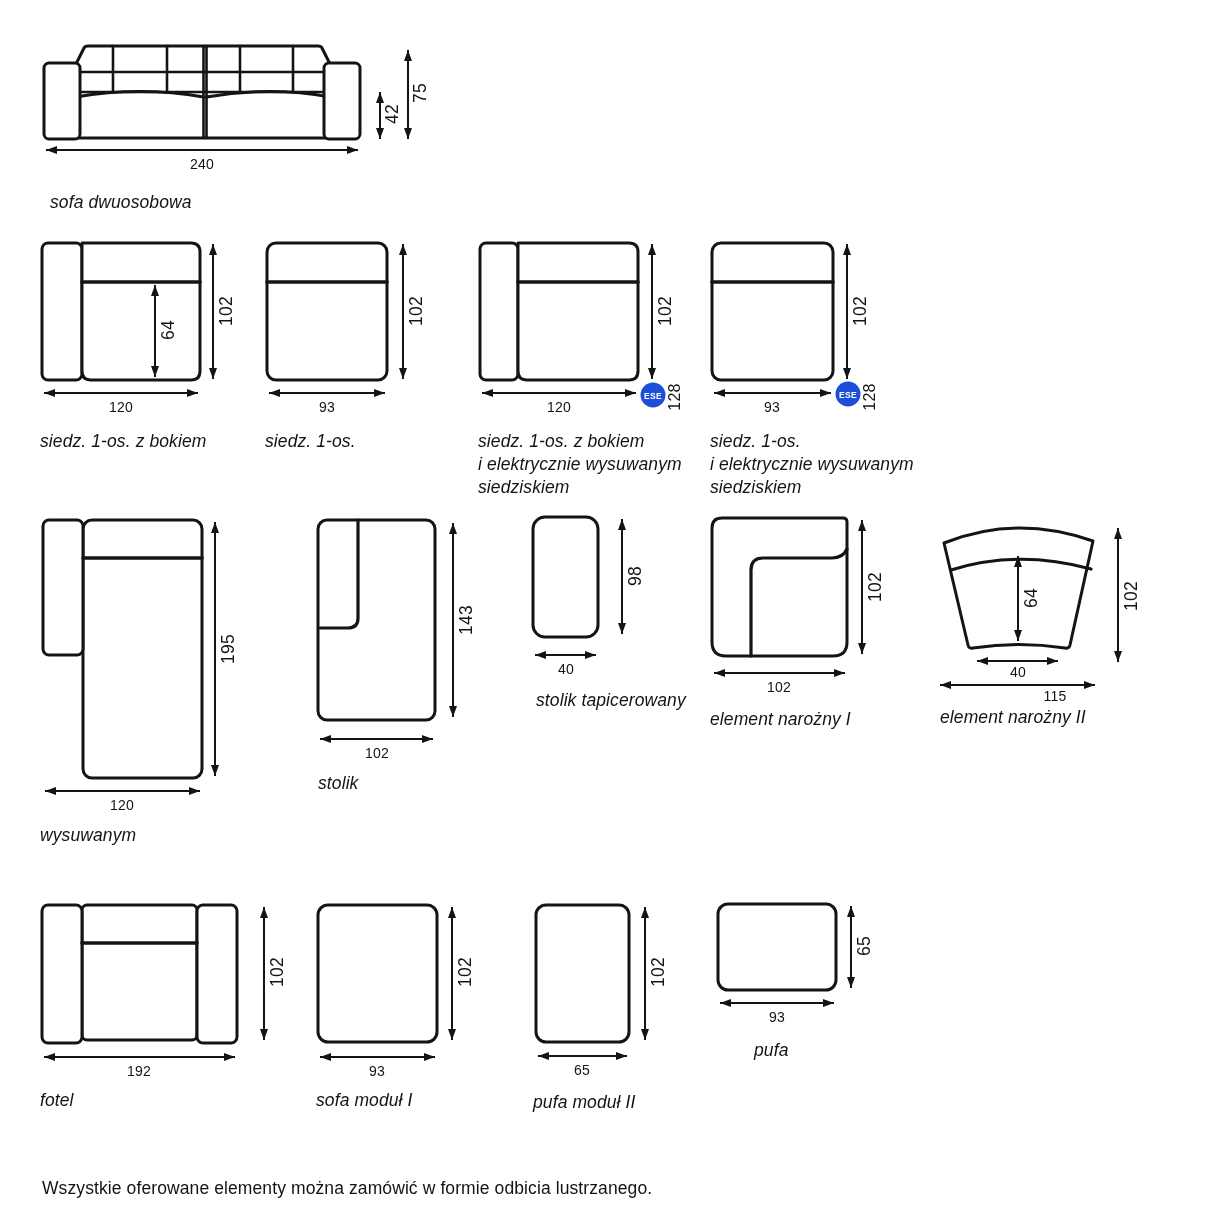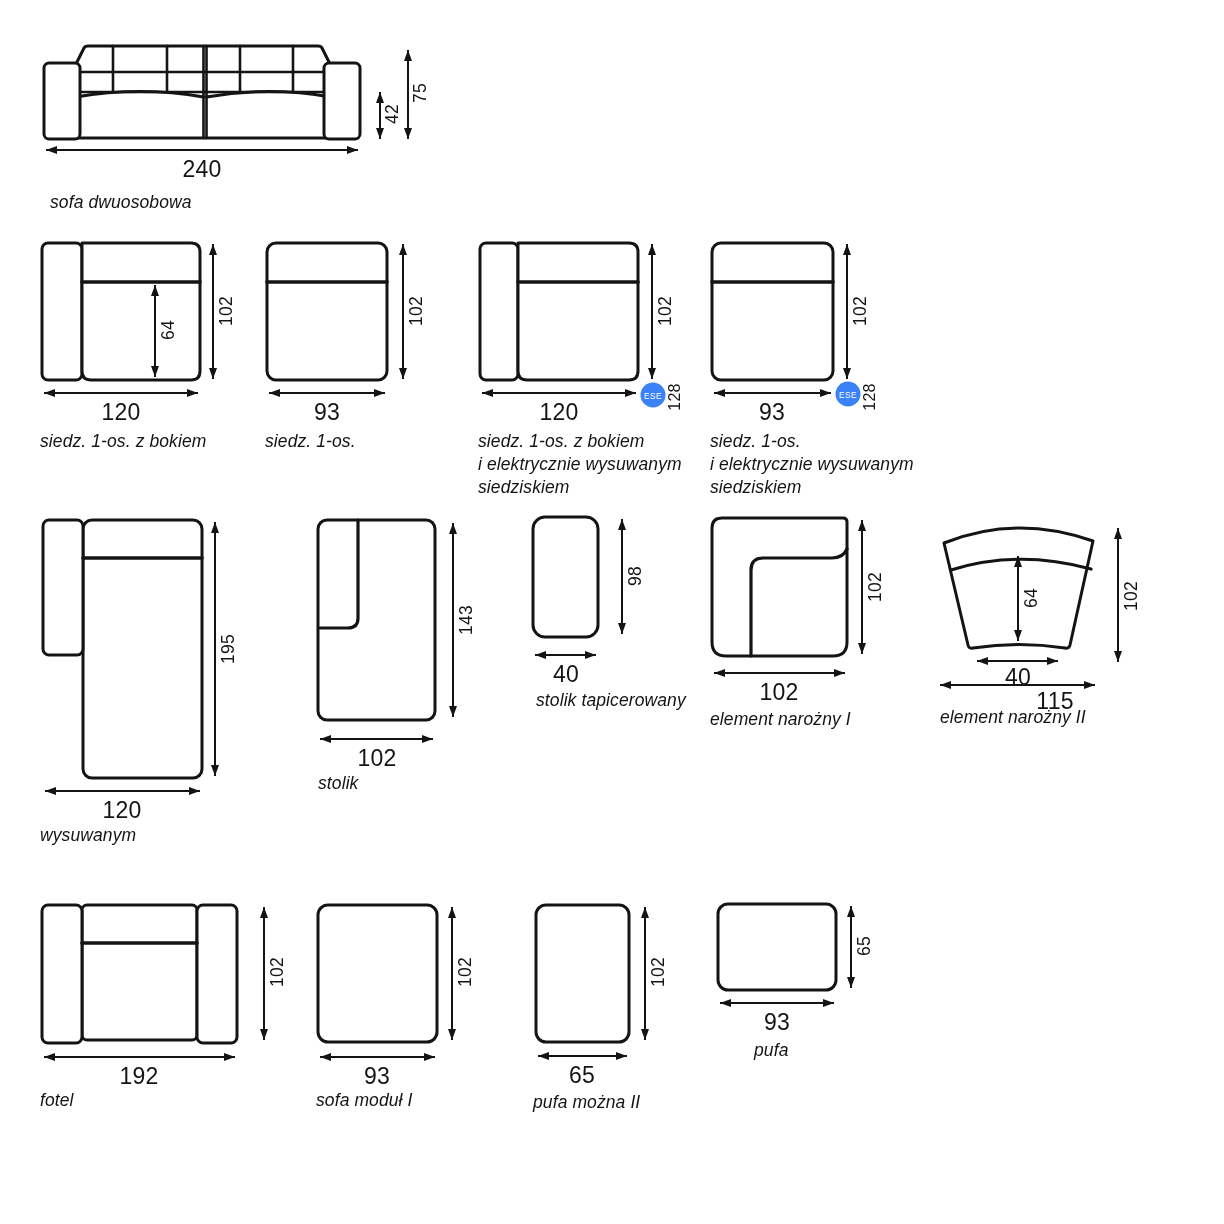--- a/index.html
+++ b/index.html
@@ -15,25 +15,25 @@
     border:4.5px solid transparent;border-left:0;border-right:11px solid #141414;}
   .arrow-h::after{content:"";position:absolute;right:0;top:-3.5px;width:0;height:0;
     border:4.5px solid transparent;border-right:0;border-left:11px solid #141414;}
   .arrow-v{position:absolute;width:2px;background:#141414;}
   .arrow-v::before{content:"";position:absolute;top:0;left:-3.5px;width:0;height:0;
     border:4.5px solid transparent;border-top:0;border-bottom:11px solid #141414;}
   .arrow-v::after{content:"";position:absolute;bottom:0;left:-3.5px;width:0;height:0;
     border:4.5px solid transparent;border-bottom:0;border-top:11px solid #141414;}
   .vlab{position:absolute;font-size:17.5px;letter-spacing:.2px;white-space:nowrap;
     transform:translate(-50%,-50%) rotate(-90deg);}
-  .hlab{position:absolute;font-size:23px;letter-spacing:.2px;white-space:nowrap;
+  .hlab{position:absolute;font-size:14px;letter-spacing:.2px;white-space:nowrap;
     transform:translateX(-50%);}
   .name{position:absolute;font-size:17.5px;letter-spacing:.1px;white-space:nowrap;font-style:italic;}
-  .badge{position:absolute;width:25px;height:25px;border-radius:50%;background:#3b82f6;color:#fff;
-    font-size:8.5px;font-weight:400;letter-spacing:.3px;display:flex;align-items:center;justify-content:center;
+  .badge{position:absolute;width:25px;height:25px;border-radius:50%;background:#1d4ed8;color:#fff;
+    font-size:8.5px;font-weight:700;letter-spacing:.3px;display:flex;align-items:center;justify-content:center;
     transform:translate(-50%,-50%);}
   .note{position:absolute;font-size:17.5px;letter-spacing:.1px;white-space:nowrap;}
 </style>
 </head>
 <body>
 
 <div class="canvas">
 
   <div class="fig">
     <svg class="shape" style="left:40px;top:44px" width="380" height="100" viewBox="0 0 380 100" fill="none" stroke="#141414" stroke-width="3" stroke-linejoin="round" stroke-linecap="round">
@@ -212,28 +212,29 @@
   </div>
 
   <div class="fig">
     <svg class="shape" style="left:534px;top:903px" width="100" height="142" viewBox="0 0 100 142" fill="none" stroke="#141414" stroke-width="3" stroke-linejoin="round" stroke-linecap="round">
       <rect x="2" y="2" width="93" height="137" rx="10" fill="#ffffff"></rect>
     </svg>
     <div class="arrow-v" style="left:644px;top:907px;height:133px"></div>
     <div class="vlab" style="left:658px;top:972px">102</div>
     <div class="arrow-h" style="left:538px;top:1055px;width:89px"></div>
     <div class="hlab" style="left:582px;top:1062px">65</div>
-    <div class="name" style="left:533px;top:1092px">pufa można II</div>
+    <div class="name" style="left:533px;top:1092px">pufa moduł II</div>
   </div>
 
   <div class="fig">
     <svg class="shape" style="left:716px;top:902px" width="125" height="92" viewBox="0 0 125 92" fill="none" stroke="#141414" stroke-width="3" stroke-linejoin="round" stroke-linecap="round">
       <rect x="2" y="2" width="118" height="86" rx="10" fill="#ffffff"></rect>
     </svg>
     <div class="arrow-v" style="left:850px;top:906px;height:82px"></div>
     <div class="vlab" style="left:864px;top:946px">65</div>
     <div class="arrow-h" style="left:720px;top:1002px;width:114px"></div>
     <div class="hlab" style="left:777px;top:1009px">93</div>
     <div class="name" style="left:754px;top:1040px">pufa</div>
   </div>
 
+  <div class="note" style="left:42px;top:1178px">Wszystkie oferowane elementy można zamówić w formie odbicia lustrzanego.</div>
 
 </div>
 
 </body></html>

